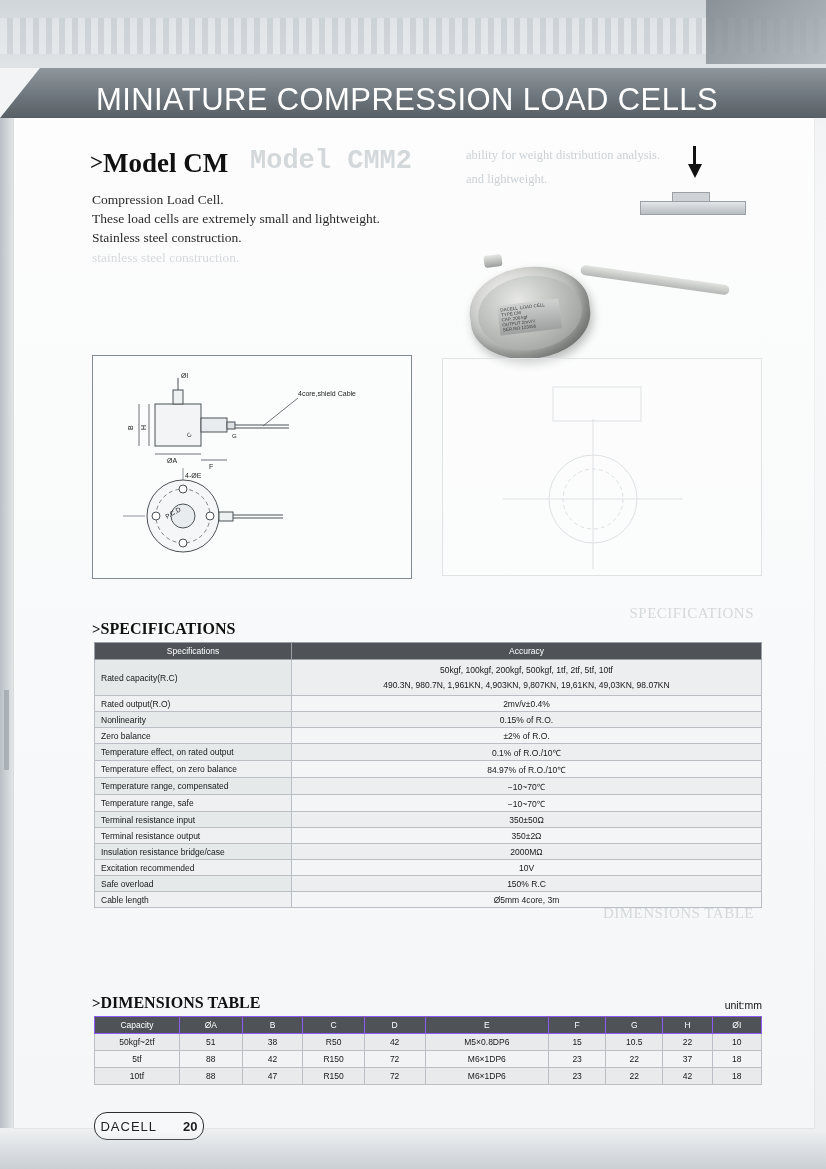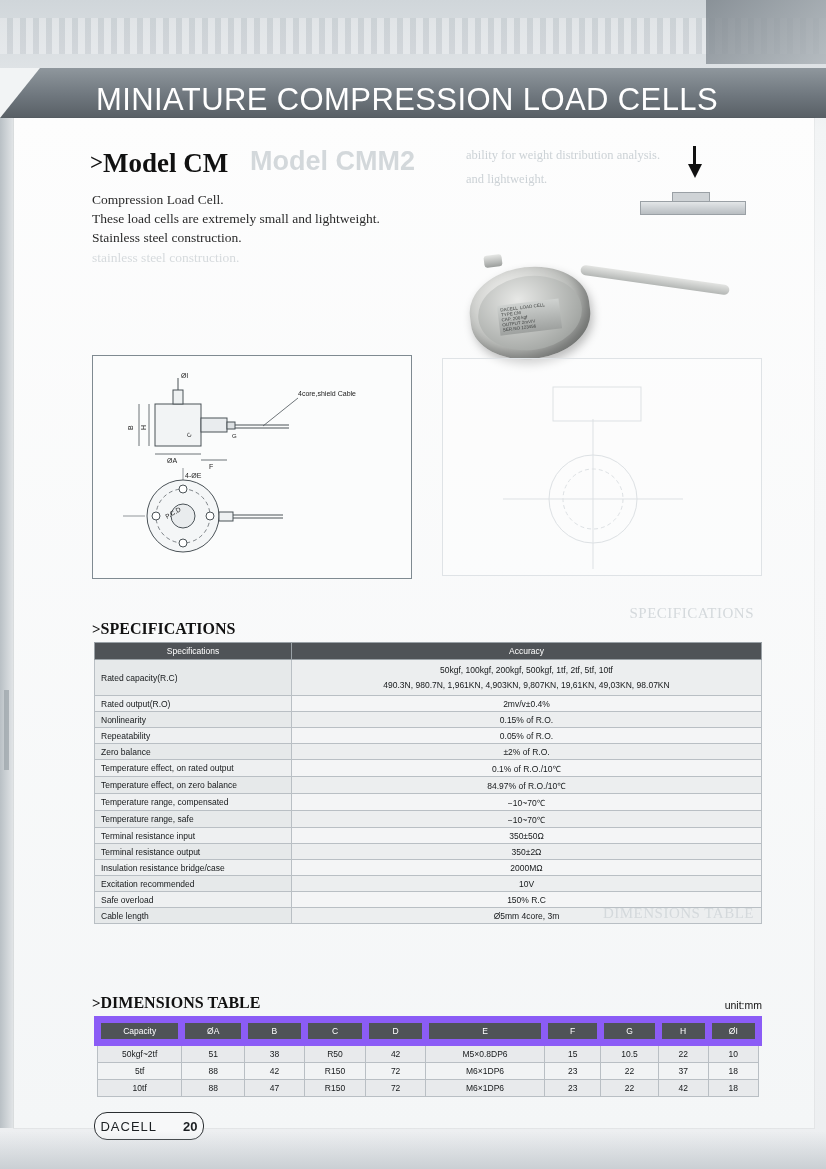--- a/index.html
+++ b/index.html
@@ -60,21 +60,21 @@
 
   
   .model-head{
     position:absolute;left:90px;top:148px;
     font-family:"Liberation Serif", serif;
     font-size:27px;font-weight:bold;color:#111;
   }
   .model-head .gt{font-size:23px;vertical-align:2px;}
   .ghost-model{
     position:absolute;left:250px;top:146px;
-    font-family:Liberation Sans, sans-serif;font-size:27px;font-weight:bold;
+    font-family:Liberation Mono, monospace;font-size:27px;font-weight:bold;
     color:#c6ccd0;opacity:.75;
   }
   .desc{
     position:absolute;left:92px;top:190px;width:330px;
     font-family:"Liberation Serif", serif;
     font-size:13.5px;line-height:19px;color:#2a2a2a;
   }
   .ghost-desc{
     position:absolute;left:92px;top:248px;width:330px;
     font-family:"Liberation Serif", serif;font-size:13.5px;line-height:19px;
@@ -157,21 +157,21 @@
   .spec-table td.val{text-align:center;background:#f4f5f6;}
   .spec-table tr:nth-child(odd) td.val{background:#eceeef;}
   .spec-table td.lbl{width:184px;}
   .cap-cell{line-height:15px;text-align:center;}
 
   
   .dim-table{
     position:absolute;left:94px;top:1016px;width:668px;font-size:8.5px;
   }
   .dim-table th{
-    background:#4f5357;color:#fff;font-weight:normal;border:7px solid #8b5cf6;
+    background:#4f5357;color:#fff;font-weight:normal;border:1px solid #8b5cf6;
     padding:3px 0;text-align:center;font-size:8.5px;
   }
   .dim-table td{
     border:1px solid #b9bfc4;padding:3px 0;text-align:center;background:#f1f3f4;color:#15181a;
   }
   .dim-table tr:nth-child(odd) td{background:#e8eaec;}
   .unit{
     position:absolute;right:64px;top:999px;font-size:10.5px;color:#111;
     font-family:"Liberation Sans", sans-serif;
   }
@@ -319,24 +319,20 @@
     </tr>
     <tr>
         <td class="lbl">Rated output(R.O)</td>
         <td class="val">2mv/v±0.4%</td>
       </tr>
     <tr>
         <td class="lbl">Nonlinearity</td>
         <td class="val">0.15% of R.O.</td>
       </tr>
     <tr>
-        <td class="lbl">Repeatability</td>
-        <td class="val">0.05% of R.O.</td>
-      </tr>
-    <tr>
         <td class="lbl">Zero balance</td>
         <td class="val">±2% of R.O.</td>
       </tr>
     <tr>
         <td class="lbl">Temperature effect, on rated output</td>
         <td class="val">0.1% of R.O./10℃</td>
       </tr>
     <tr>
         <td class="lbl">Temperature effect, on zero balance</td>
         <td class="val">84.97% of R.O./10℃</td>

